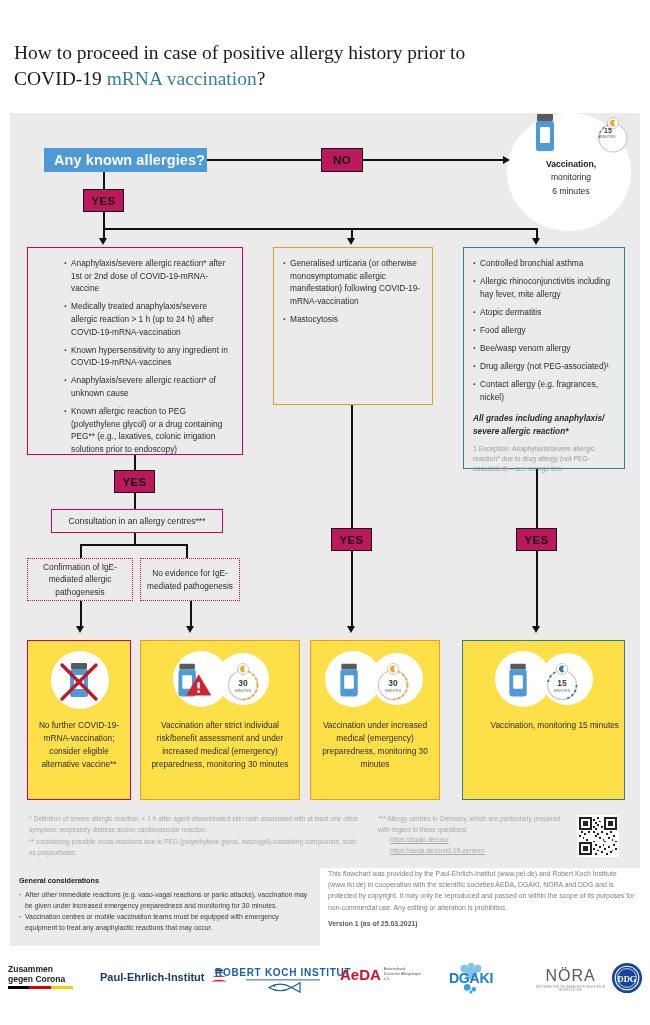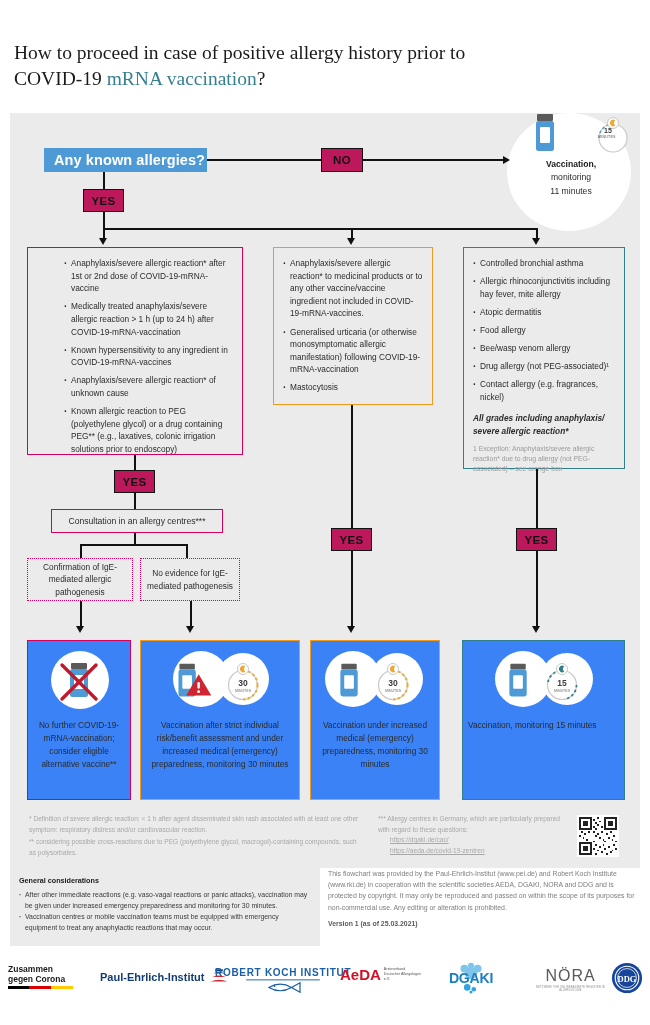--- a/index.html
+++ b/index.html
@@ -98,22 +98,22 @@
     position: absolute;
     background: #ebebeb;
     border: 1.5px dotted #d6005b;
     display: flex; align-items: center; justify-content: center;
     font-size: 8.3px; line-height: 1.5; color: #2b2b2b; text-align: center;
   }
 
   
   .res {
     position: absolute;
-    background: #3b82f6; border: 1.8px solid #000;
-    display: flex; flex-direction: column; align-items: flex-start;
+    background: #fde047; border: 1.8px solid #000;
+    display: flex; flex-direction: column; align-items: flex-end;
     padding-top: 10px;
   }
   .res.pink   { border-color: #d6005b; }
   .res.orange { border-color: #f09a1e; }
   .res.teal   { border-color: #2f7f8c; }
   .res .caption {
     font-size: 8.3px; line-height: 1.58; color: #2b2b2b;
     text-align: center; padding: 0 5px; margin-top: 6px;
   }
   .icon-row {
@@ -181,21 +181,21 @@
     <svg viewBox="0 0 42 42" width="42" height="42">
       <circle cx="21" cy="24" r="14" fill="#fff" stroke="#c9c9c9" stroke-width="1.2"></circle>
       <path d="M7,24 a14,14 0 0 1 14,-14" fill="none" stroke="#4d9ad6" stroke-width="1.6" stroke-dasharray="2.5,2.5"></path>
       <circle cx="21" cy="9" r="5.5" fill="#fff" stroke="#c9c9c9" stroke-width="1"></circle>
       <path d="M23.2,6.3 a3.3,3.3 0 1 0 0,5.4 a4,4 0 0 1 0,-5.4z" fill="#f0a830"></path>
     </svg>
   </div>
   <div style="position:absolute;left:526px;top:158px;width:90px;text-align:center;">
     <div style="font-size:8.6px;font-weight:700;color:#1a1a1a;line-height:1.5;">Vaccination,</div>
     <div style="font-size:8.6px;color:#2b2b2b;line-height:1.6;">monitoring</div>
-    <div style="font-size:8.6px;color:#2b2b2b;line-height:1.6;">11 minutes</div>
+    <div style="font-size:8.6px;color:#2b2b2b;line-height:1.6;">6 minutes</div>
   </div>
   <div style="position:absolute;left:604px;top:127px;font-size:7px;font-weight:700;color:#3a3a3a;">15</div>
   <div style="position:absolute;left:598px;top:135px;font-size:3.6px;font-weight:700;color:#8a8a8a;letter-spacing:.2px;">MINUTES</div>
 
   <div class="q-box" style="left:44px;top:148px;width:163px;height:24px;">Any known allergies?</div>
 
   <div class="line hline" style="left:207px;top:159px;width:114px;"></div>
   <div class="tag" style="left:321px;top:148px;width:42px;height:24px;">NO</div>
   <div class="line hline" style="left:363px;top:159px;width:142px;"></div>
   <div class="arrow-r" style="left:503px;top:155.5px;"></div>
@@ -217,21 +217,20 @@
       <li>Anaphylaxis/severe allergic reaction* after 1st or 2nd dose of COVID-19-mRNA-vaccine</li>
       <li>Medically treated anaphylaxis/severe allergic reaction &gt; 1 h (up to 24 h) after COVID-19-mRNA-vaccination</li>
       <li>Known hypersensitivity to any ingredient in COVID-19-mRNA-vaccines</li>
       <li>Anaphylaxis/severe allergic reaction* of unknown cause</li>
       <li>Known allergic reaction to PEG (polyethylene glycol) or a drug containing PEG** (e.g., laxatives, colonic irrigation solutions prior to endoscopy)</li>
     </ul>
   </div>
 
   <div class="crit orange" style="left:273px;top:247px;width:160px;height:158px;">
     <ul>
-      <li>Anaphylaxis/severe allergic reaction* to medicinal products or to any other vaccine/vaccine ingredient not included in COVID-19-mRNA-vaccines.</li>
       <li>Generalised urticaria (or otherwise monosymptomatic allergic manifestation) following COVID-19-mRNA-vaccination</li>
       <li>Mastocytosis</li>
     </ul>
   </div>
 
   <div class="crit teal" style="left:463px;top:247px;width:162px;height:222px;">
     <ul>
       <li>Controlled bronchial asthma</li>
       <li>Allergic rhinoconjunctivitis including hay fever, mite allergy</li>
       <li>Atopic dermatitis</li>

